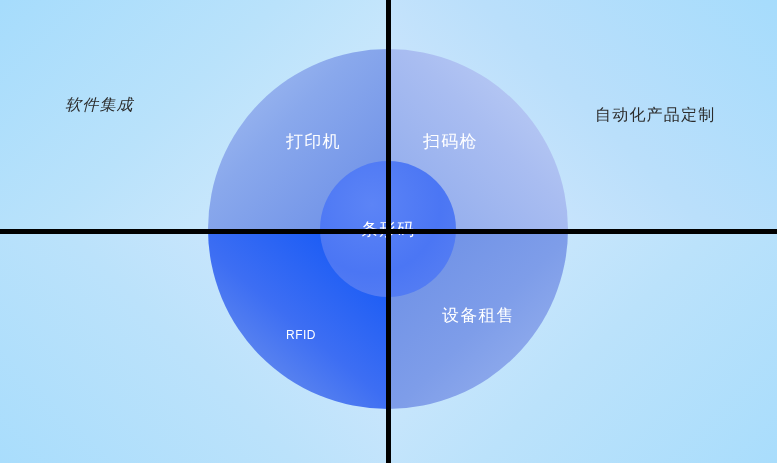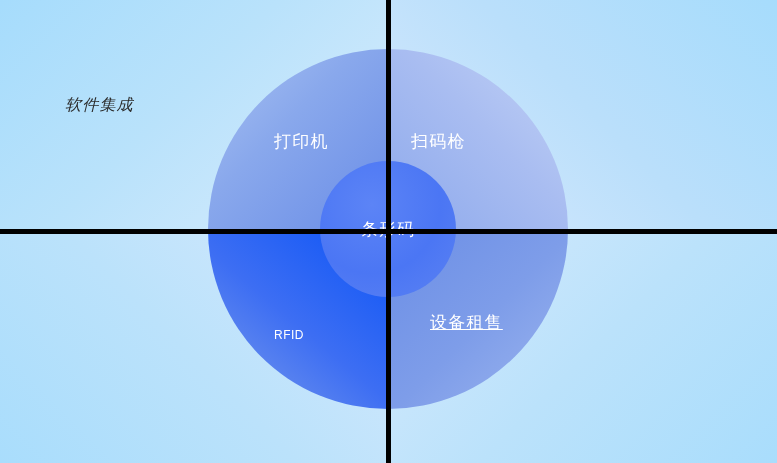--- a/index.html
+++ b/index.html
@@ -112,33 +112,34 @@
     width: 777px; height: 5px;
   }
 
   
   .inner-label {
     position: absolute;
     color: #ffffff;
     font-size: 17px;
     letter-spacing: 1.2px;
     white-space: nowrap;
+    margin-left: 12px;
   }
   .outer-label {
     position: absolute;
     color: #2c2c2c;
     font-size: 16px;
     letter-spacing: 1.2px;
     white-space: nowrap;
   }
 
   #lbl-printer      { left: 274px; top: 130px; }
   #lbl-scanner      { left: 411px; top: 130px; }
   #lbl-rfid         { left: 274px; top: 328px; font-size: 12px; letter-spacing: 0.5px; }
-  #lbl-rental       { left: 430px; top: 311px; text-decoration: underline; }
+  #lbl-rental       { left: 430px; top: 304px; }
 
   #lbl-software     { left: 65px;  top: 95px; font-style: italic; }
   #lbl-automation   { left: 595px; top: 105px; }
   #lbl-equipment    { left: 65px;  top: 355px; }
   #lbl-consumable   { left: 592px; top: 355px; }
 </style>
 </head>
 <body>
 
 <div id="stage">
@@ -161,14 +162,15 @@
 
   <div class="axis" id="axis-v"></div>
   <div class="axis" id="axis-h"></div>
 
   <span class="inner-label" id="lbl-printer">打印机</span>
   <span class="inner-label" id="lbl-scanner">扫码枪</span>
   <span class="inner-label" id="lbl-rfid">RFID</span>
   <span class="inner-label" id="lbl-rental">设备租售</span>
 
   <span class="outer-label" id="lbl-software">软件集成</span>
+  <span class="outer-label" id="lbl-automation">自动化产品定制</span>
 
 </div>
 
 </body></html>

